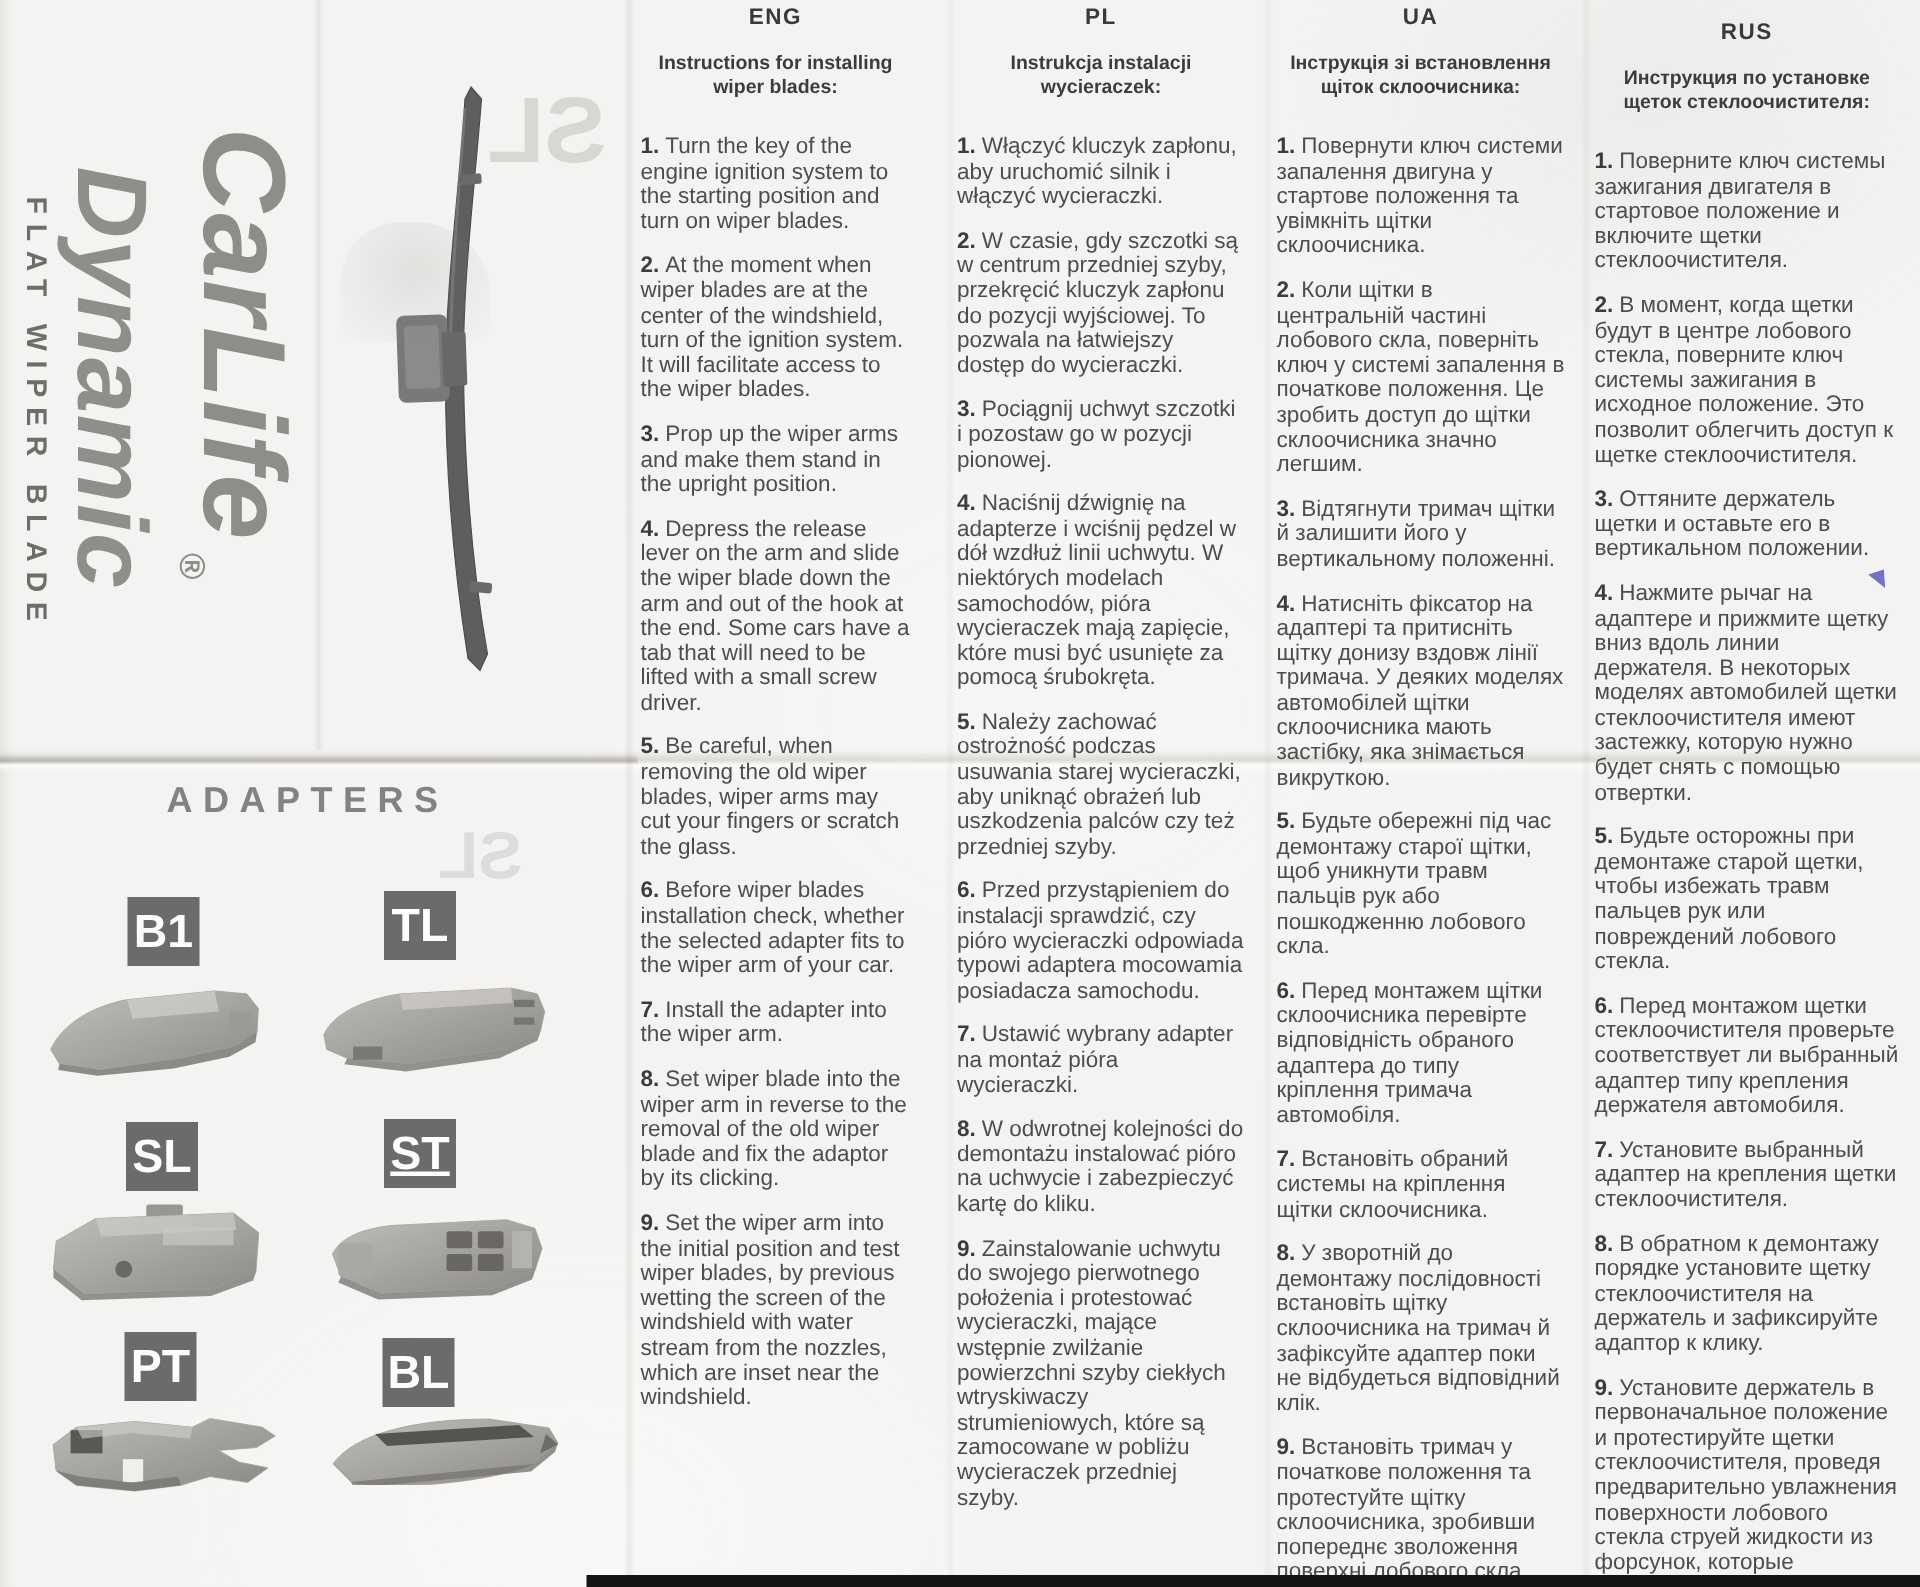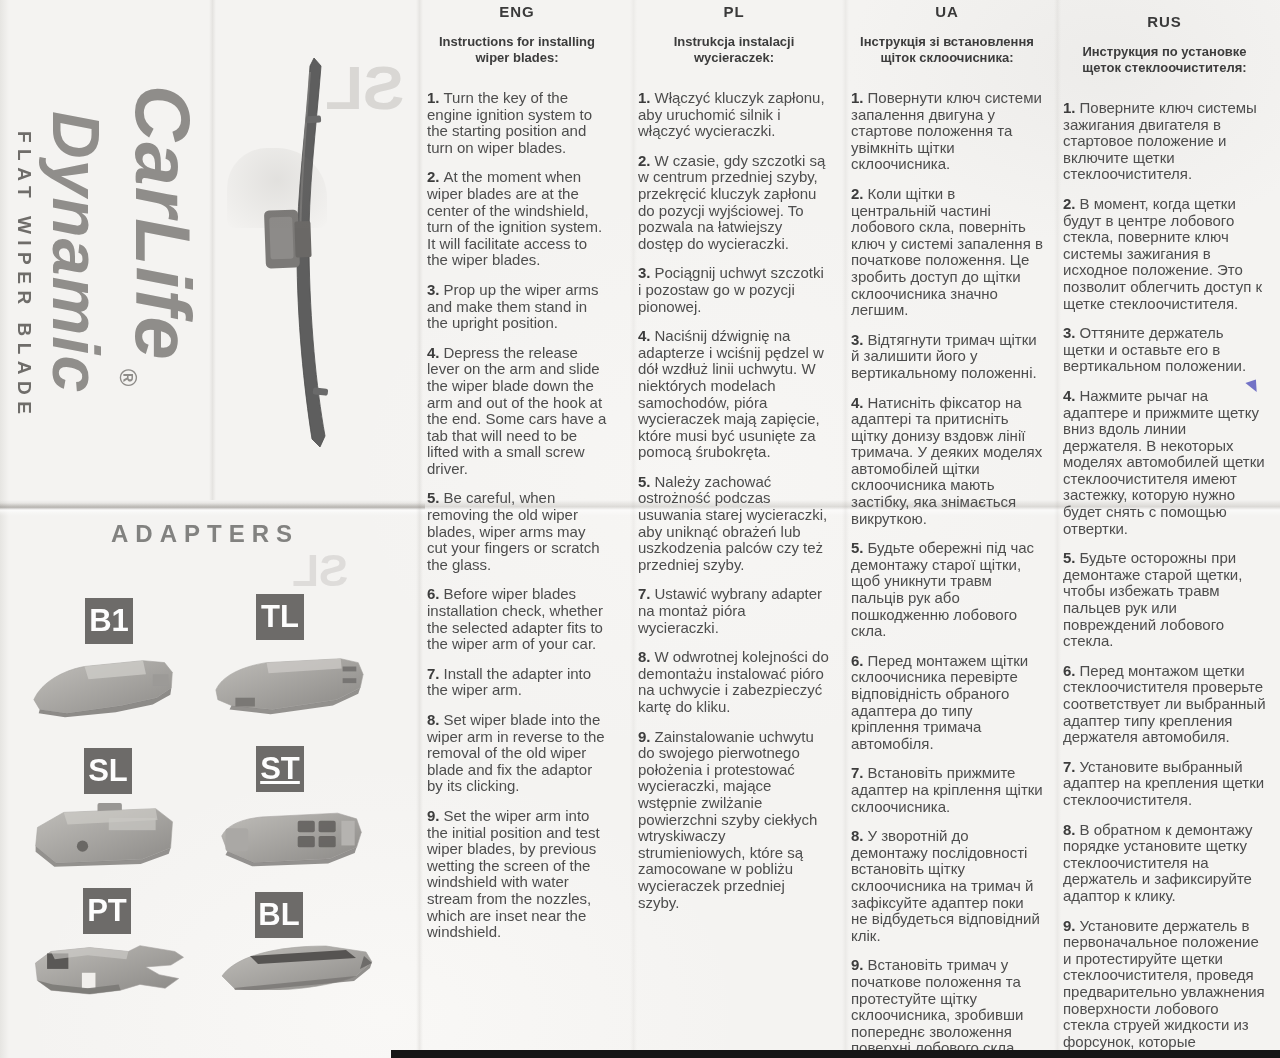--- a/index.html
+++ b/index.html
@@ -220,35 +220,36 @@
   </div>
 
   <div class="col" style="left:638px;width:192px;">
     <div class="col-code">PL</div>
     <div class="col-title">Instrukcja instalacji wycieraczek:</div>
     <p class="step"><b class="sn">1.</b><span>Włączyć kluczyk zapłonu, aby uruchomić silnik i włączyć wycieraczki.</span></p>
     <p class="step"><b class="sn">2.</b><span>W czasie, gdy szczotki są w centrum przedniej szyby, przekręcić kluczyk zapłonu do pozycji wyjściowej. To pozwala na łatwiejszy dostęp do wycieraczki.</span></p>
     <p class="step"><b class="sn">3.</b><span>Pociągnij uchwyt szczotki i pozostaw go w pozycji pionowej.</span></p>
     <p class="step"><b class="sn">4.</b><span>Naciśnij dźwignię na adapterze i wciśnij pędzel w dół wzdłuż linii uchwytu. W niektórych modelach samochodów, pióra wycieraczek mają zapięcie, które musi być usunięte za pomocą śrubokręta.</span></p>
     <p class="step"><b class="sn">5.</b><span>Należy zachować ostrożność podczas usuwania starej wycieraczki, aby uniknąć obrażeń lub uszkodzenia palców czy też przedniej szyby.</span></p>
+    <p class="step"><b class="sn">6.</b><span>Przed przystąpieniem do instalacji sprawdzić, czy pióro wycieraczki odpowiada typowi adaptera mocowamia posiadacza samochodu.</span></p>
     <p class="step"><b class="sn">7.</b><span>Ustawić wybrany adapter na montaż pióra wycieraczki.</span></p>
     <p class="step"><b class="sn">8.</b><span>W odwrotnej kolejności do demontażu instalować pióro na uchwycie i zabezpieczyć kartę do kliku.</span></p>
     <p class="step"><b class="sn">9.</b><span>Zainstalowanie uchwytu do swojego pierwotnego położenia i protestować wycieraczki, mające wstępnie zwilżanie powierzchni szyby ciekłych wtryskiwaczy strumieniowych, które są zamocowane w pobliżu wycieraczek przedniej szyby.</span></p>
   </div>
 
   <div class="col" style="left:851px;width:192px;">
     <div class="col-code">UA</div>
     <div class="col-title">Інструкція зі встановлення щіток склоочисника:</div>
     <p class="step"><b class="sn">1.</b><span>Повернути ключ системи запалення двигуна у стартове положення та увімкніть щітки склоочисника.</span></p>
     <p class="step"><b class="sn">2.</b><span>Коли щітки в центральній частині лобового скла, поверніть ключ у системі запалення в початкове положення. Це зробить доступ до щітки склоочисника значно легшим.</span></p>
     <p class="step"><b class="sn">3.</b><span>Відтягнути тримач щітки й залишити його у вертикальному положенні.</span></p>
     <p class="step"><b class="sn">4.</b><span>Натисніть фіксатор на адаптері та притисніть щітку донизу вздовж лінії тримача. У деяких моделях автомобілей щітки склоочисника мають застібку, яка знімається викруткою.</span></p>
     <p class="step"><b class="sn">5.</b><span>Будьте обережні під час демонтажу старої щітки, щоб уникнути травм пальців рук або пошкодженню лобового скла.</span></p>
     <p class="step"><b class="sn">6.</b><span>Перед монтажем щітки склоочисника перевірте відповідність обраного адаптера до типу кріплення тримача автомобіля.</span></p>
-    <p class="step"><b class="sn">7.</b><span>Встановіть прижмите адаптер на кріплення щітки склоочисника.</span></p>
+    <p class="step"><b class="sn">7.</b><span>Встановіть обраний системы на кріплення щітки склоочисника.</span></p>
     <p class="step"><b class="sn">8.</b><span>У зворотній до демонтажу послідовності встановіть щітку склоочисника на тримач й зафіксуйте адаптер поки не відбудеться відповідний клік.</span></p>
     <p class="step"><b class="sn">9.</b><span>Встановіть тримач у початкове положення та протестуйте щітку склоочисника, зробивши попереднє зволоження поверхні лобового скла рідиною з форсунок, які встановлені поряд зі склоочисником.</span></p>
   </div>
 
   <div class="col" style="left:1063px;width:203px;margin-top:10px;">
     <div class="col-code">RUS</div>
     <div class="col-title">Инструкция по установке щеток стеклоочистителя:</div>
     <p class="step"><b class="sn">1.</b><span>Поверните ключ системы зажигания двигателя в стартовое положение и включите щетки стеклоочистителя.</span></p>
     <p class="step"><b class="sn">2.</b><span>В момент, когда щетки будут в центре лобового стекла, поверните ключ системы зажигания в исходное положение. Это позволит облегчить доступ к щетке стеклоочистителя.</span></p>
     <p class="step"><b class="sn">3.</b><span>Оттяните держатель щетки и оставьте его в вертикальном положении.</span></p>

